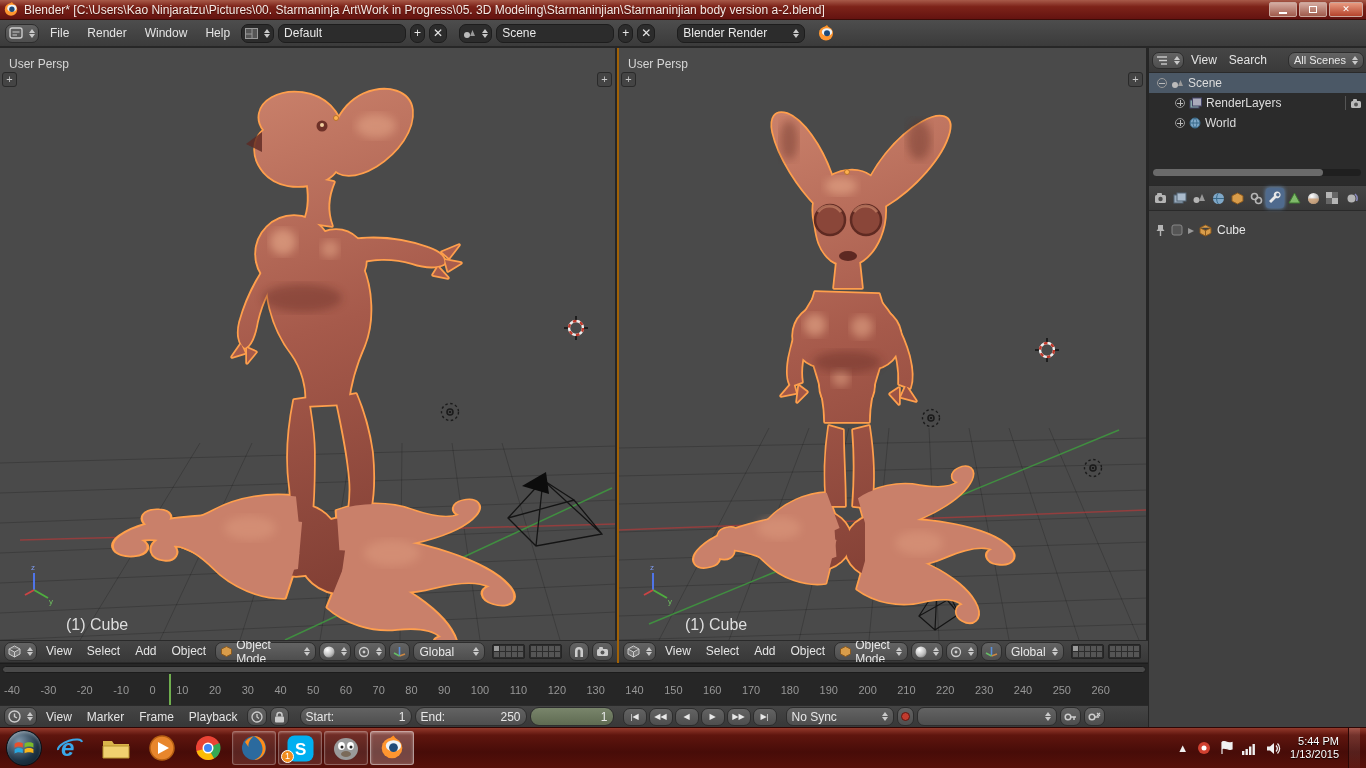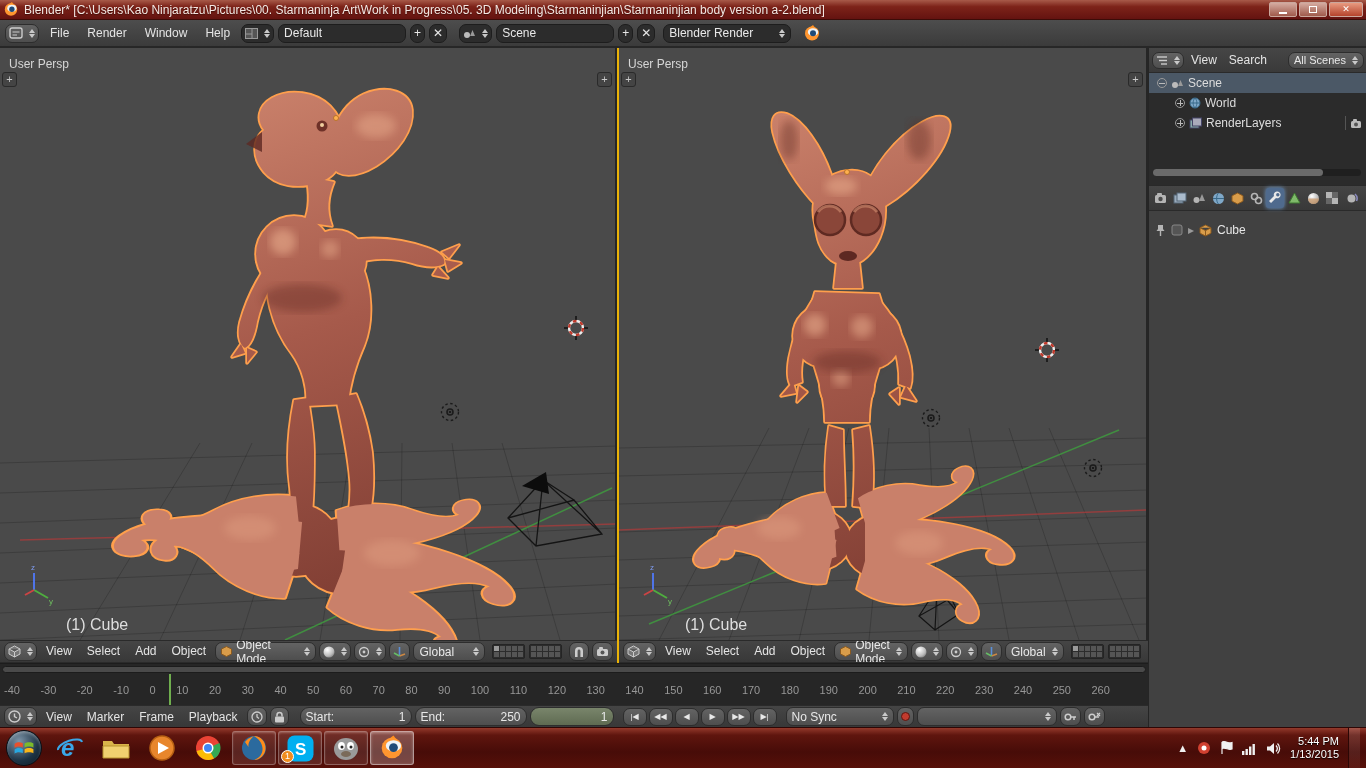--- a/index.html
+++ b/index.html
@@ -1,17 +1,17 @@
 <!DOCTYPE html>
 <html><head>
 <meta charset="utf-8">
 <style>
 *{margin:0;padding:0;box-sizing:border-box;font-family:"Liberation Sans","DejaVu Sans",sans-serif;-webkit-user-select:none}
 html,body{background:#1a1a1a}
-#screen{position:relative;width:1366px;height:768px;overflow:hidden;background:#eab308}
+#screen{position:relative;width:1366px;height:768px;overflow:hidden;background:#a16207}
 
 
 .titlebar{position:absolute;left:0;top:0;width:1366px;height:20px;background:linear-gradient(#a85a49 0%,#7d2319 35%,#641310 100%);border-bottom:1px solid #3c0c08;display:flex;align-items:center;padding:0 3px;gap:5px}
 .titlebar .ttext{font-size:12px;color:#f5e8e4;white-space:nowrap;overflow:hidden;flex:1;text-shadow:0 1px 1px #40100a}
 .winbtns{display:flex;gap:2px}
 .winbtn{width:28px;height:15px;border:1px solid #caa79d;border-radius:2px;background:linear-gradient(#d5aba0,#a05a4c);color:#fff;font-size:9px;line-height:9px;display:flex;align-items:center;justify-content:center;cursor:pointer}
 .winbtn.close{width:34px;background:linear-gradient(#e89a80,#b5432c)}
 .minglyph{width:8px;height:2px;background:#fff;margin-top:6px}
 .maxglyph{width:8px;height:7px;border:1.5px solid #fff}
 
@@ -260,21 +260,21 @@
           <b></b>
           <i></i>
         </span>
     </div>
     <div class="btn darkf" style="width:118px">
         <span>Scene</span>
       </div>
     <div class="btn sq darkf">+</div>
     <div class="btn sq darkf">✕</div>
 
-    <div class="btn darkf" style="width:128px;margin-left:4px">
+    <div class="btn darkf" style="width:128px;margin-left:18px">
       <span style="flex:1">Blender Render</span>
       <span class="arr2">
           <b></b>
           <i></i>
         </span>
     </div>
 
     <svg width="18" height="19" viewBox="0 0 18 19" style="margin-left:8px">
         <use href="#blogo"></use>
       </svg>
@@ -573,39 +573,39 @@
       <div class="ol-row sel" style="padding-left:8px">
         <span class="disc"></span>
         <svg width="13" height="11">
             <circle cx="4" cy="7" r="3" fill="#bbb"></circle>
             <path d="M7,8 L12,8 L9.5,2 Z" fill="#999"></path>
           </svg>
         <span>Scene</span>
       </div>
       <div class="ol-row" style="padding-left:26px">
         <span class="disc plus"></span>
-        <svg width="12" height="12">
-            <circle cx="6" cy="6" r="5" fill="#7fa8c8" stroke="#3a6a8a"></circle>
-            <path d="M1,6 H11 M6,1 C3.5,3.5 3.5,8.5 6,11 C8.5,8.5 8.5,3.5 6,1" fill="none" stroke="#3a6a8a"></path>
-          </svg>
-        <span>World</span>
-      </div>
-      <div class="ol-row" style="padding-left:26px">
-        <span class="disc plus"></span>
         <svg width="13" height="12">
             <rect x="1" y="3" width="9" height="8" fill="#8aa" stroke="#446"></rect>
             <rect x="3.5" y="1" width="9" height="8" fill="#aab" stroke="#446"></rect>
           </svg>
         <span>RenderLayers</span>
         <span style="margin-left:auto;width:1px;height:14px;background:#555"></span>
         <svg width="13" height="11">
             <rect x="1" y="3" width="10" height="7" rx="1.5" fill="#bbb"></rect>
             <circle cx="6" cy="6.5" r="2" fill="#555"></circle>
             <rect x="3" y="1" width="4" height="2.5" rx="1" fill="#bbb"></rect>
           </svg>
+      </div>
+      <div class="ol-row" style="padding-left:26px">
+        <span class="disc plus"></span>
+        <svg width="12" height="12">
+            <circle cx="6" cy="6" r="5" fill="#7fa8c8" stroke="#3a6a8a"></circle>
+            <path d="M1,6 H11 M6,1 C3.5,3.5 3.5,8.5 6,11 C8.5,8.5 8.5,3.5 6,1" fill="none" stroke="#3a6a8a"></path>
+          </svg>
+        <span>World</span>
       </div>
       <div class="olscroll">
           <i></i>
         </div>
     </div>
 
     <div class="ptabs">
       <span class="ptab">
           <svg width="14" height="12">
             <rect x="1" y="3" width="11" height="8" rx="1.5" fill="#b5b5b5"></rect>

